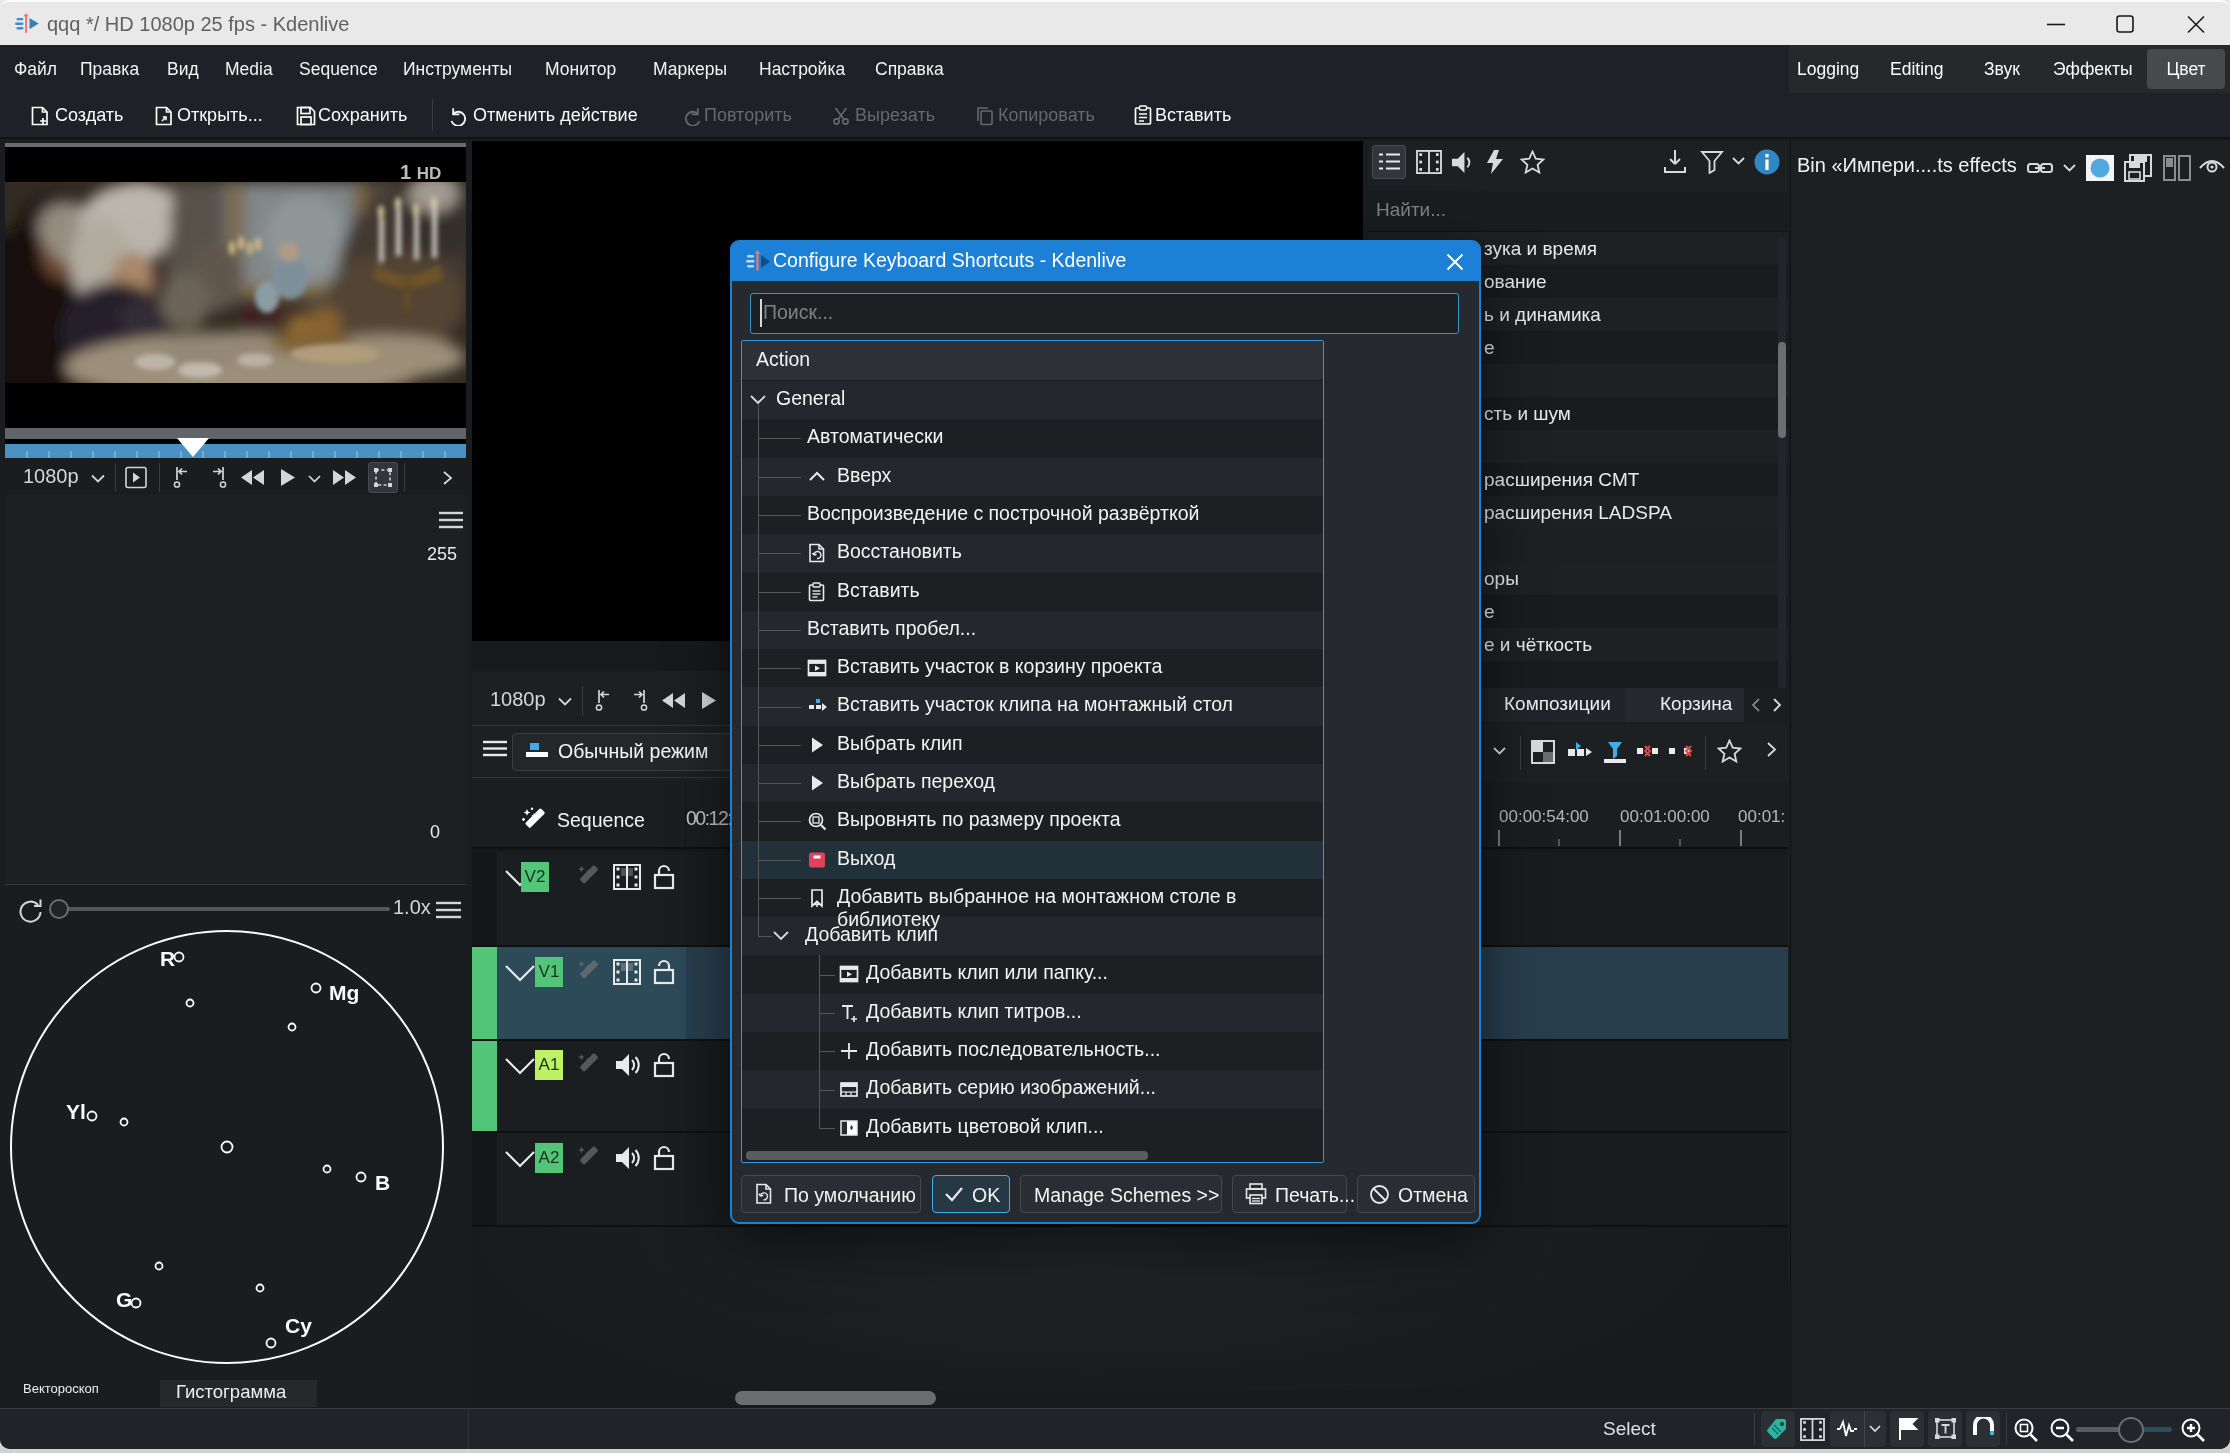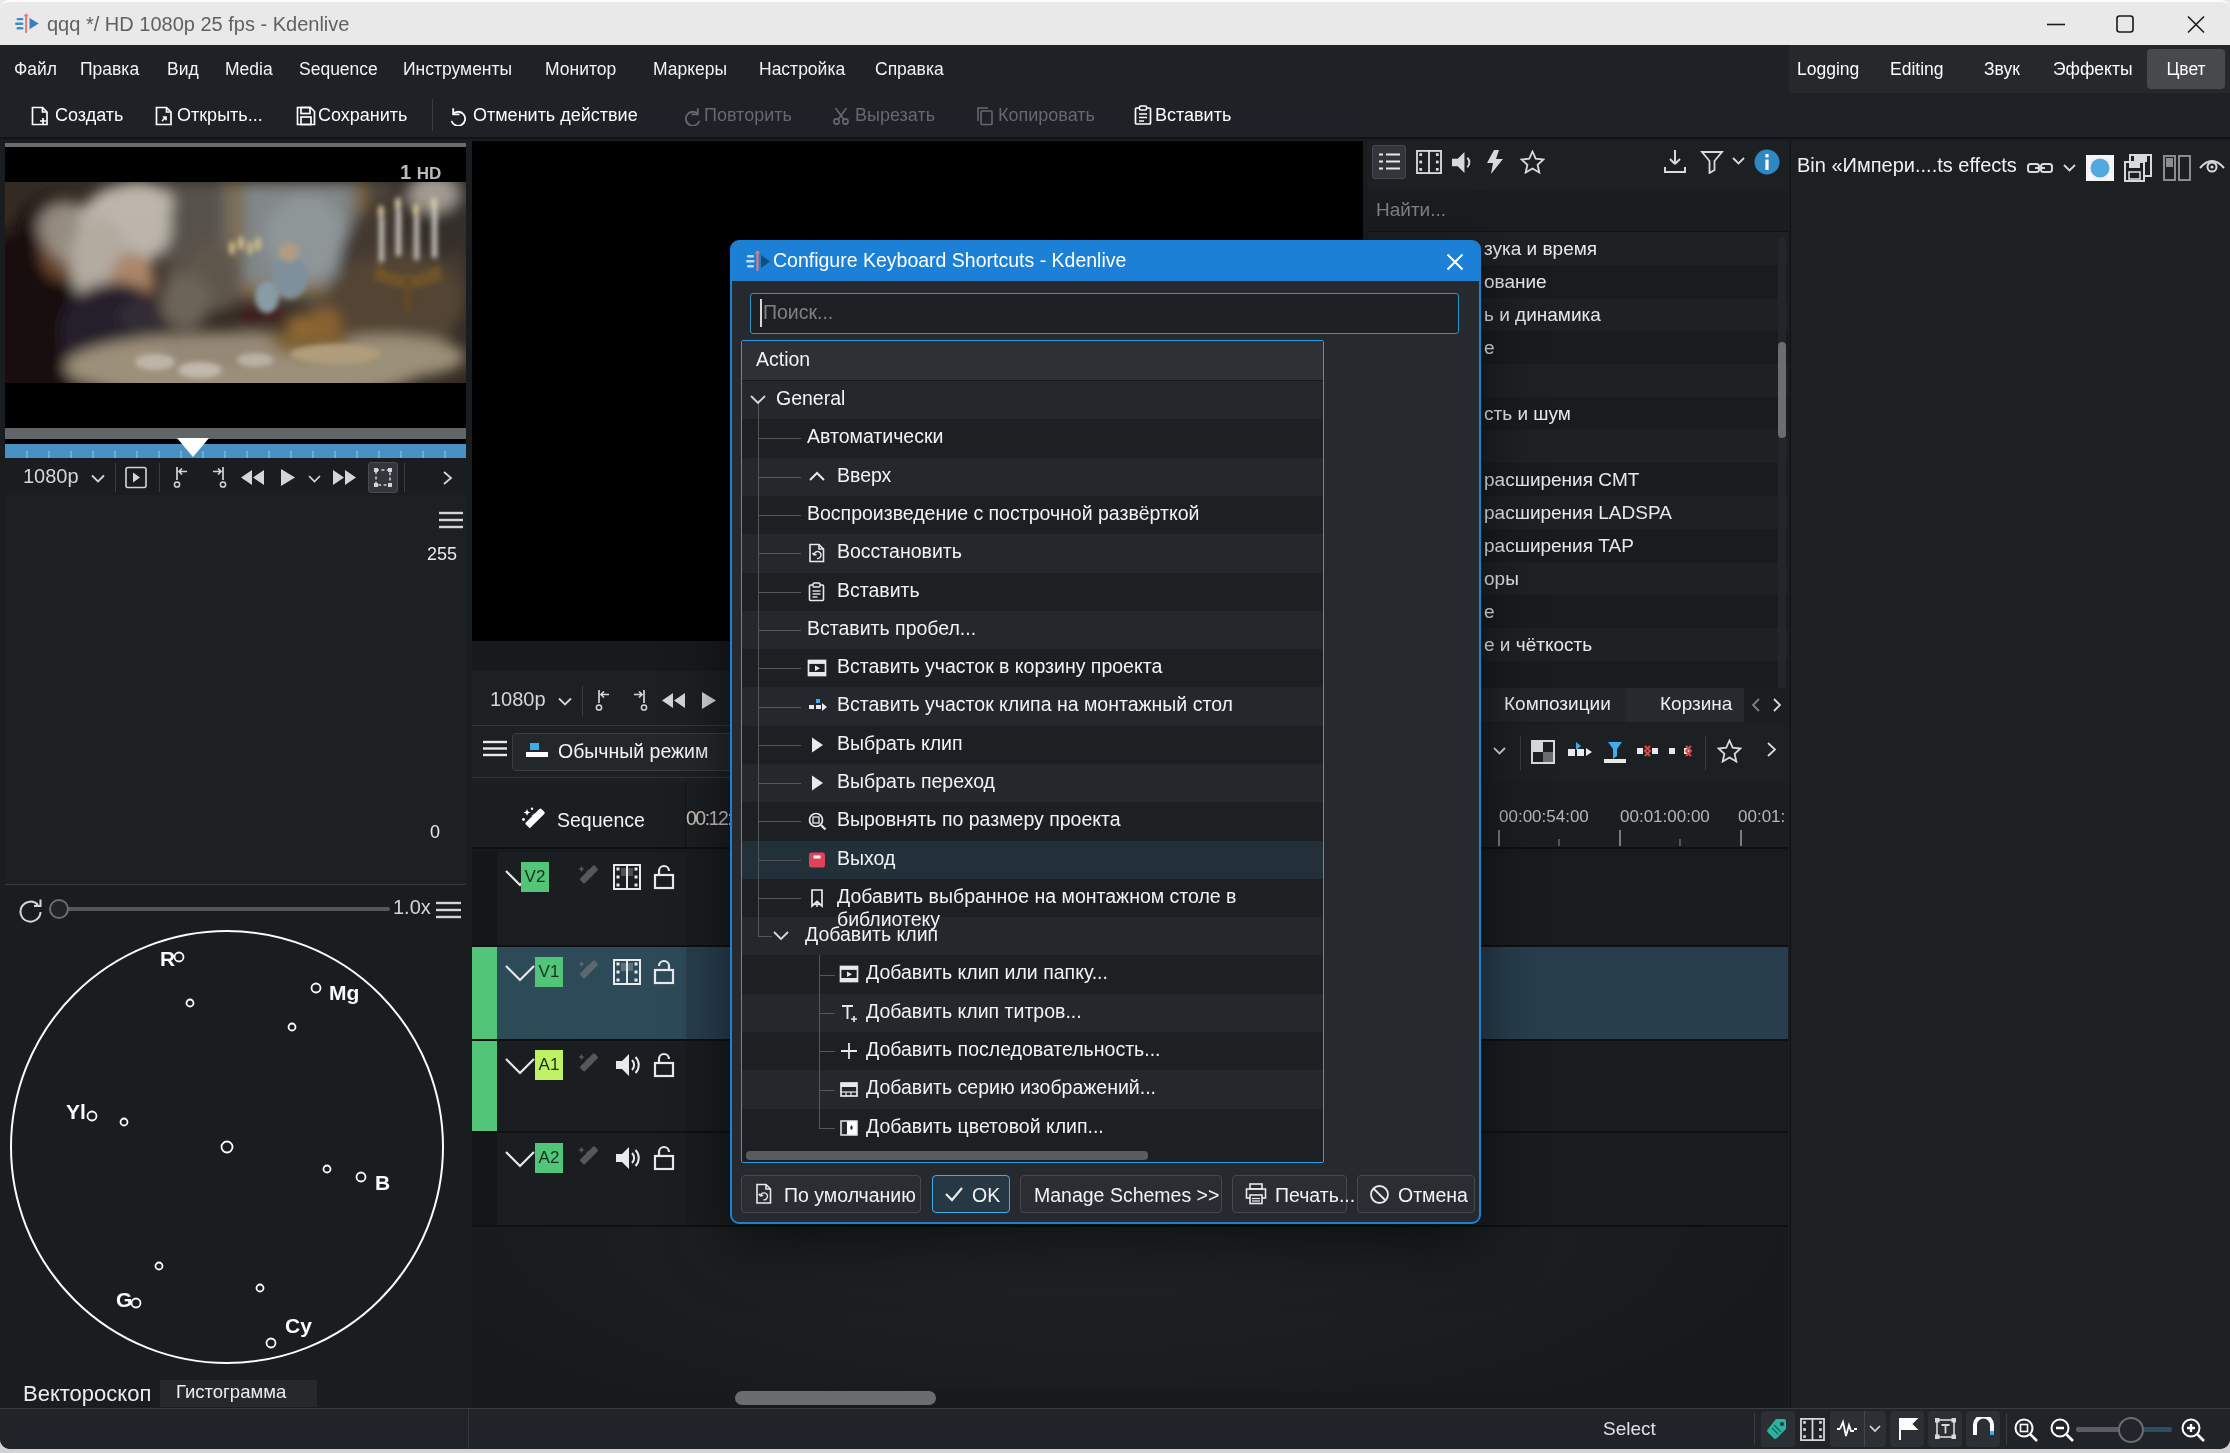--- a/index.html
+++ b/index.html
@@ -337,21 +337,21 @@
           <text x="156" y="40">R</text>
           <text x="325" y="74">Mg</text>
           <text x="62" y="193">Yl</text>
           <text x="371" y="264">B</text>
           <text x="112" y="381">G</text>
           <text x="281" y="407">Cy</text>
         </g>
       </svg>
 
       <div class="abs" style="left:156px;top:1239px;width:157px;height:27px;background:#26292c"></div>
-      <div class="abs" style="left:19px;top:1240px;font-size:22px;color:#eceded">Вектороскоп</div>
+      <div class="abs" style="left:19px;top:1240px;font-size:13px;color:#eceded">Вектороскоп</div>
       <div class="abs" style="left:172px;top:1240px;font-size:18.5px;color:#eceded">Гистограмма</div>
     </div>
     <div id="centercol">
       <div class="abs" style="left:0;top:0;width:891px;height:500px;background:#000"></div>
       <div class="abs" style="left:0;top:500px;width:891px;height:30px;background:#17191b"></div>
 
       <div class="abs" style="left:0;top:537px;width:891px;height:47px;color:#d4d5d6">
         <div class="abs" style="left:18px;top:10px;font-size:20px">1080p</div>
         <svg class="abs" style="left:85px;top:18px" width="16" height="11" viewBox="0 0 16 11">
             <path d="M2 2.5 l6 6 6-6" fill="none" stroke="#d4d5d6" stroke-width="1.8"></path>
@@ -447,21 +447,20 @@
       <div class="abs" style="left:0;top:91px;width:420px;height:463px;overflow:hidden">
         <div class="abs row-a" style="top:0px">зука и время</div>
         <div class="abs row-a" style="top:66px">ь и динамика</div>
         <div class="abs row-b" style="top:33px">ование</div>
         <div class="abs row-b" style="top:99px">е</div>
         <div class="abs row-a" style="top:132px"></div>
         <div class="abs row-b" style="top:165px">сть и шум</div>
         <div class="abs row-a" style="top:198px"></div>
         <div class="abs row-b" style="top:231px">расширения CMT</div>
         <div class="abs row-a" style="top:264px">расширения LADSPA</div>
-        <div class="abs row-b" style="top:297px">расширения TAP</div>
         <div class="abs row-a" style="top:330px">оры</div>
         <div class="abs row-b" style="top:363px">е</div>
         <div class="abs row-a" style="top:396px">е и чёткость</div>
         <div class="abs row-b" style="top:429px"></div>
         <div class="abs row-a" style="top:462px"></div>
       </div>
 
       <div class="abs" style="left:410px;top:96px;width:8px;height:453px;background:#22262a;border-radius:4px"></div>
       <div class="abs" style="left:410px;top:201px;width:8px;height:96px;background:#6b6e71;border-radius:4px"></div>
 

